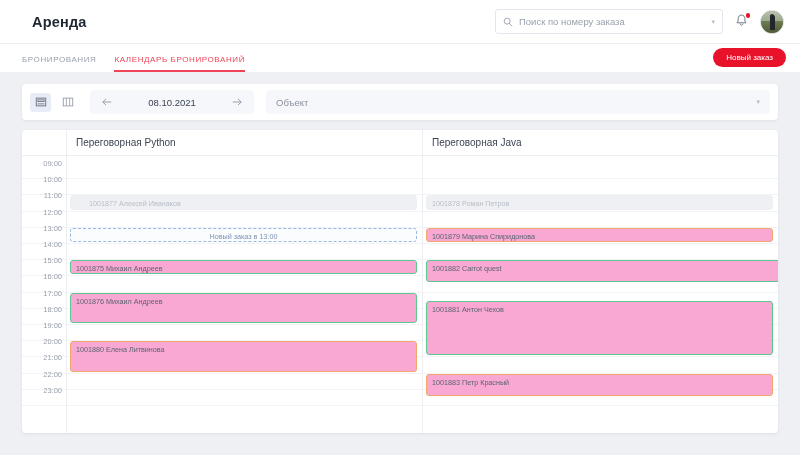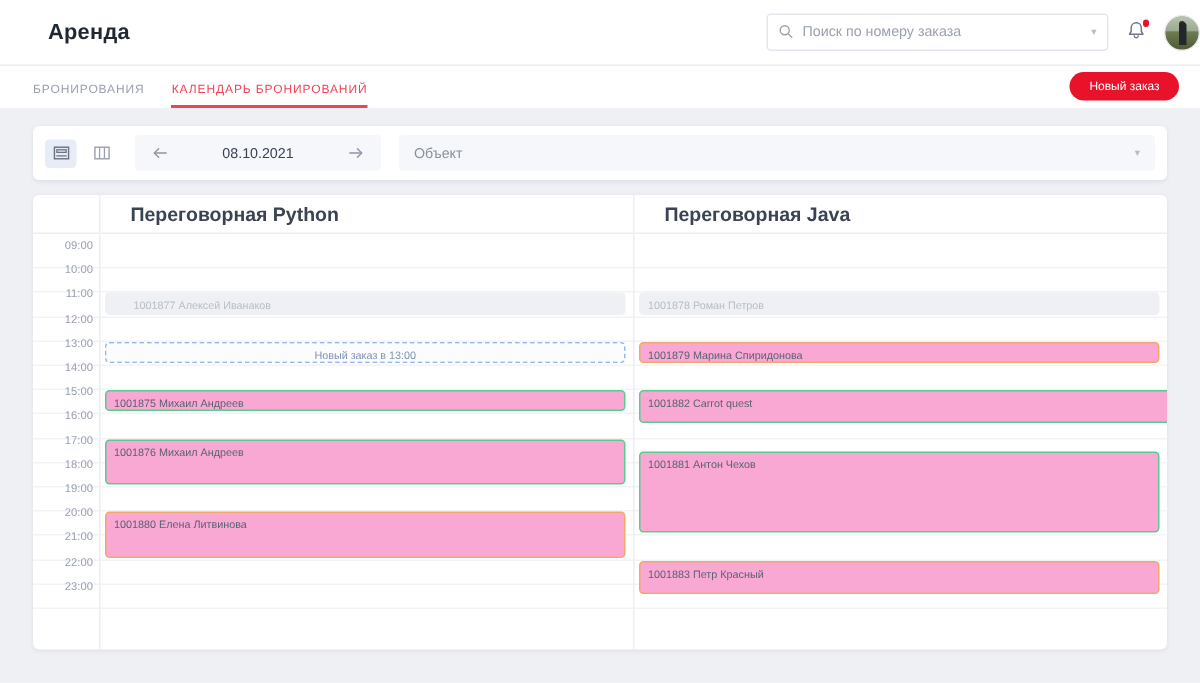--- a/index.html
+++ b/index.html
@@ -11,21 +11,21 @@
     overflow: hidden;
   }
   .app { width: 800px; height: 455px; position: relative; background: #eef0f4; }
 
   
   .topbar {
     background: #ffffff;
     height: 43px;
     display: flex;
     align-items: center;
-    padding: 0 0 0 32px;
+    padding: 0 16px 0 32px;
     position: relative;
   }
   .brand {
     font-size: 14.5px;
     font-weight: bold;
     color: #1f2733;
     letter-spacing: .2px;
   }
   .topbar-right {
     margin-left: auto;
@@ -178,23 +178,23 @@
     display: flex;
     height: 26px;
     border-bottom: 1px solid #eceef2;
   }
   .cal-head .gutter { width: 44px; flex: 0 0 44px; }
   .cal-head .colhead {
     flex: 1;
     border-left: 1px solid #eceef2;
     display: flex;
     align-items: center;
-    padding-left: 20px;
-    font-size: 13px;
-    font-weight: bold;
+    padding-left: 9px;
+    font-size: 10px;
+    font-weight: normal;
     color: #3b4352;
   }
   .cal-body { position: relative; height: 277px; }
   .grid-rows { position: absolute; inset: 0; }
   .row {
     position: absolute;
     left: 0; right: 0;
     height: 16.2px;
     border-bottom: 1px solid #f1f3f7;
   }

